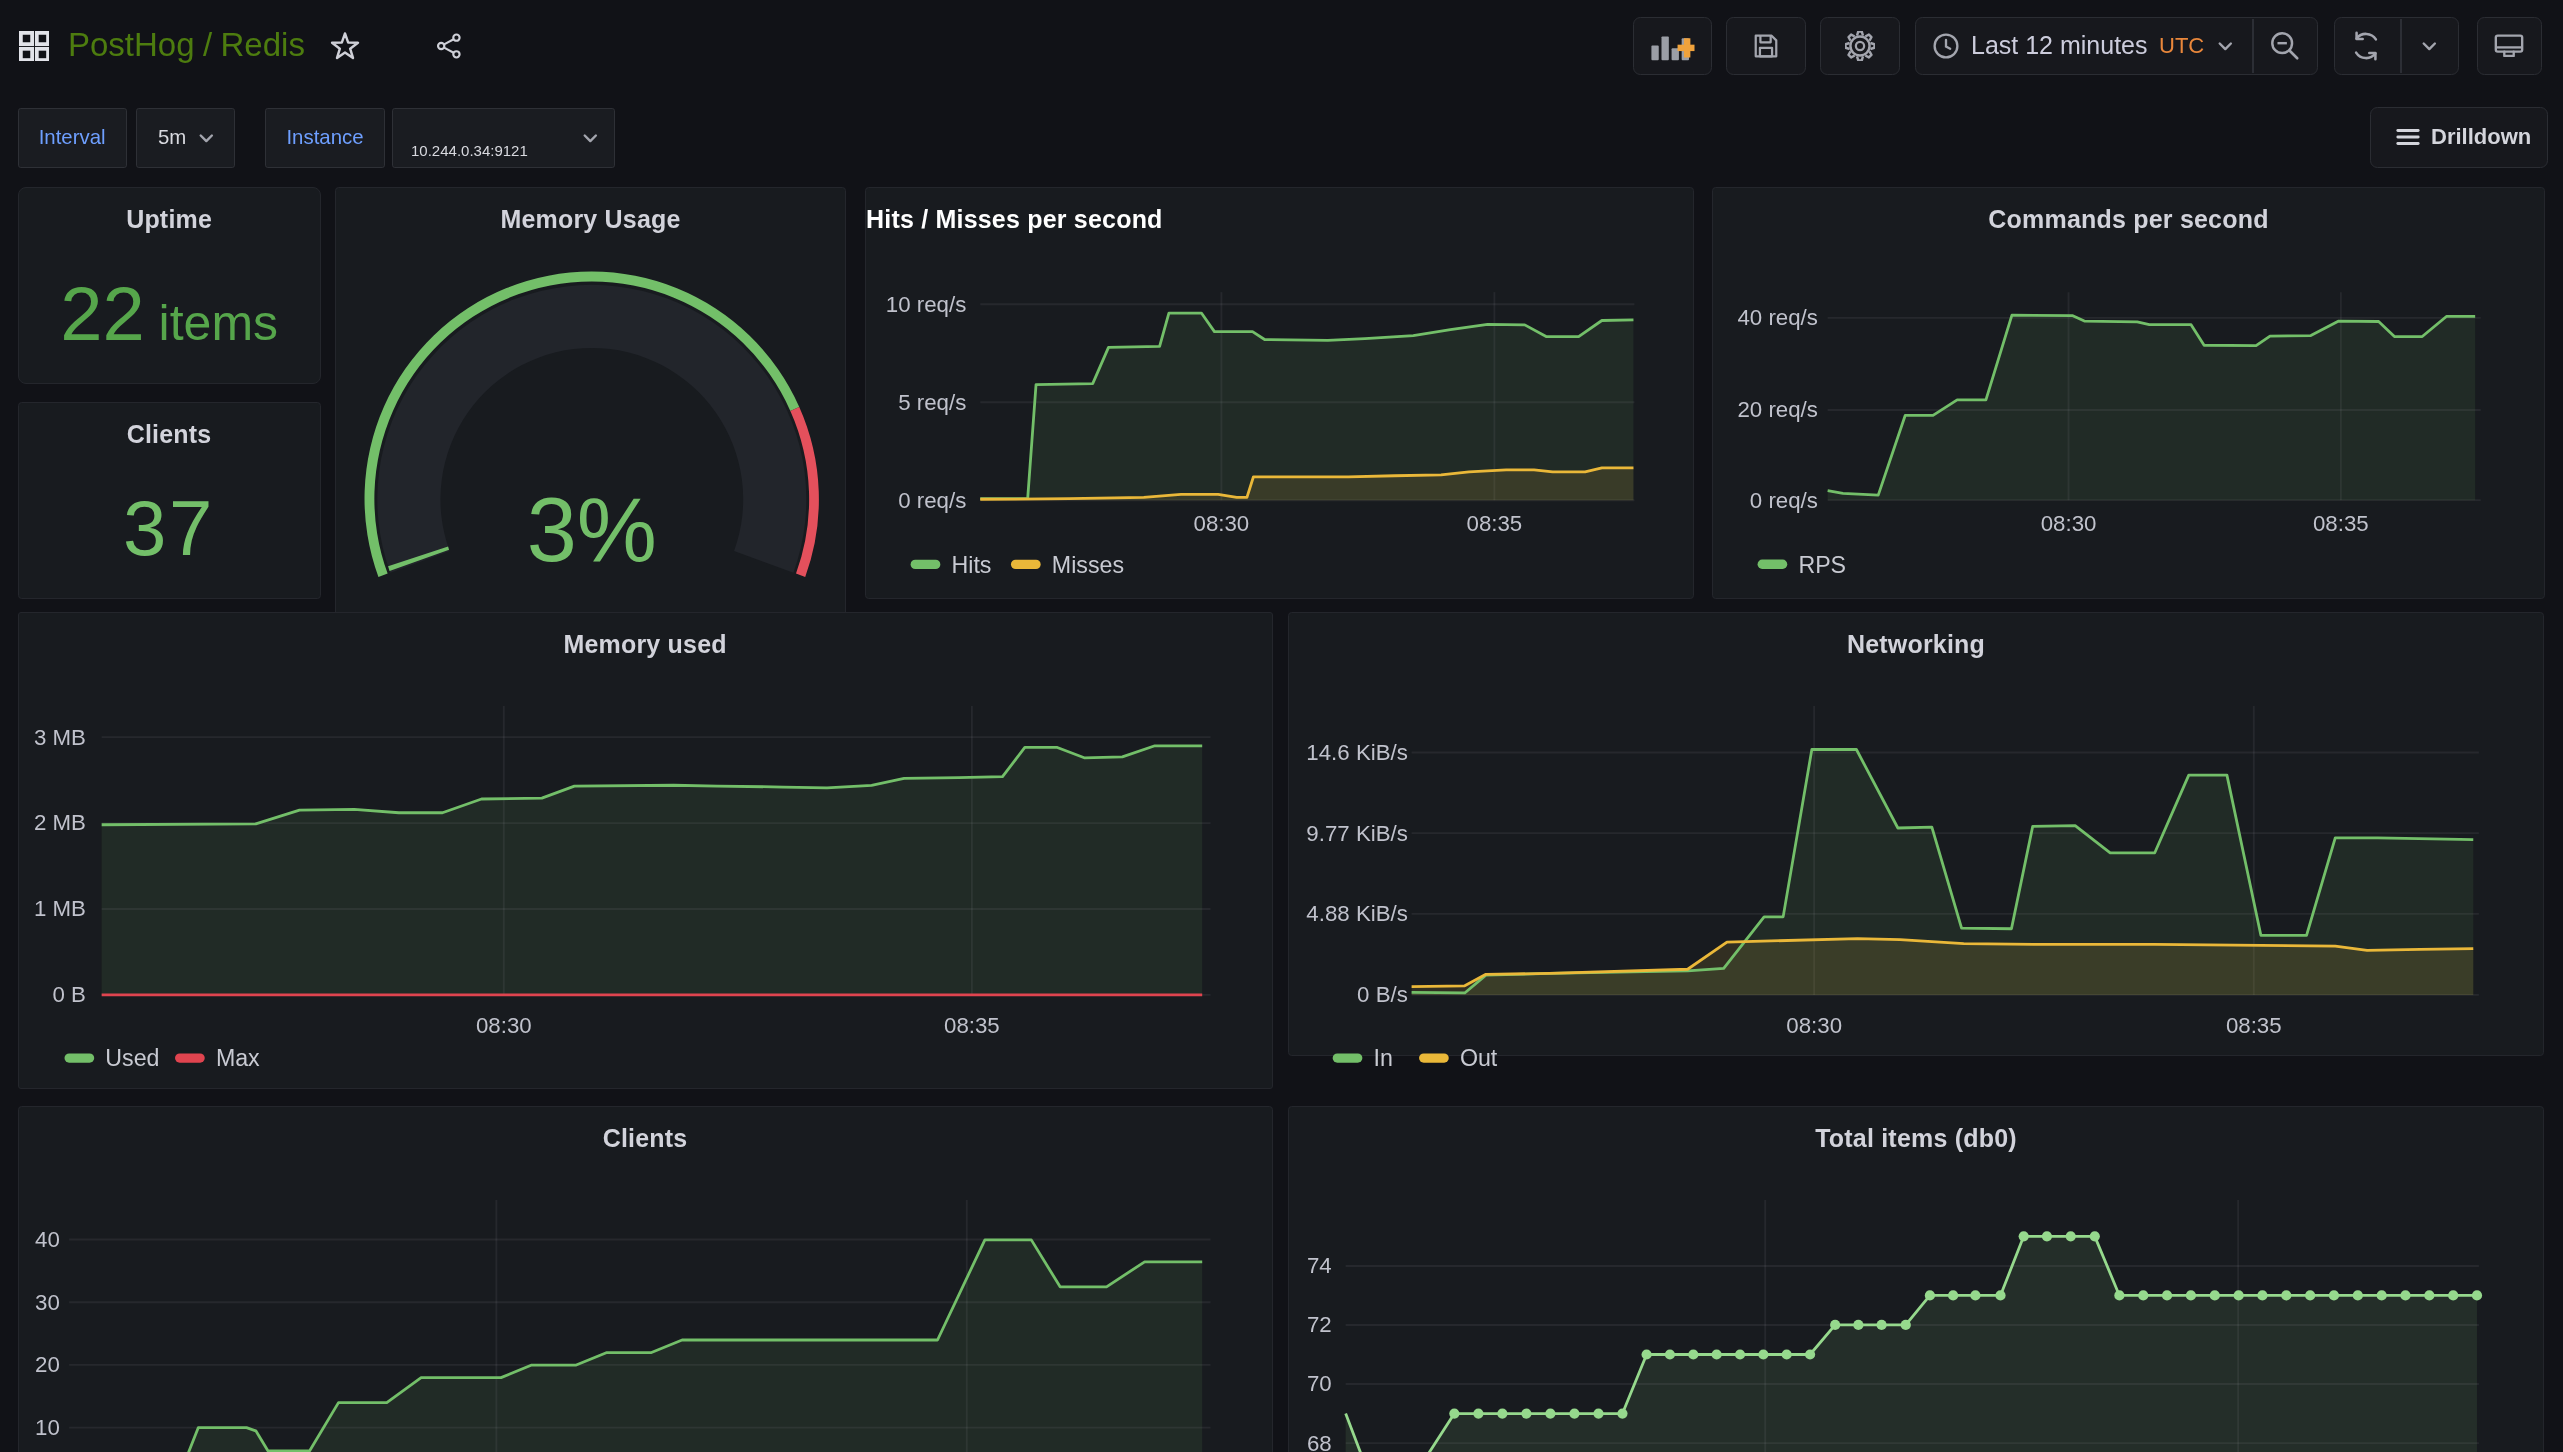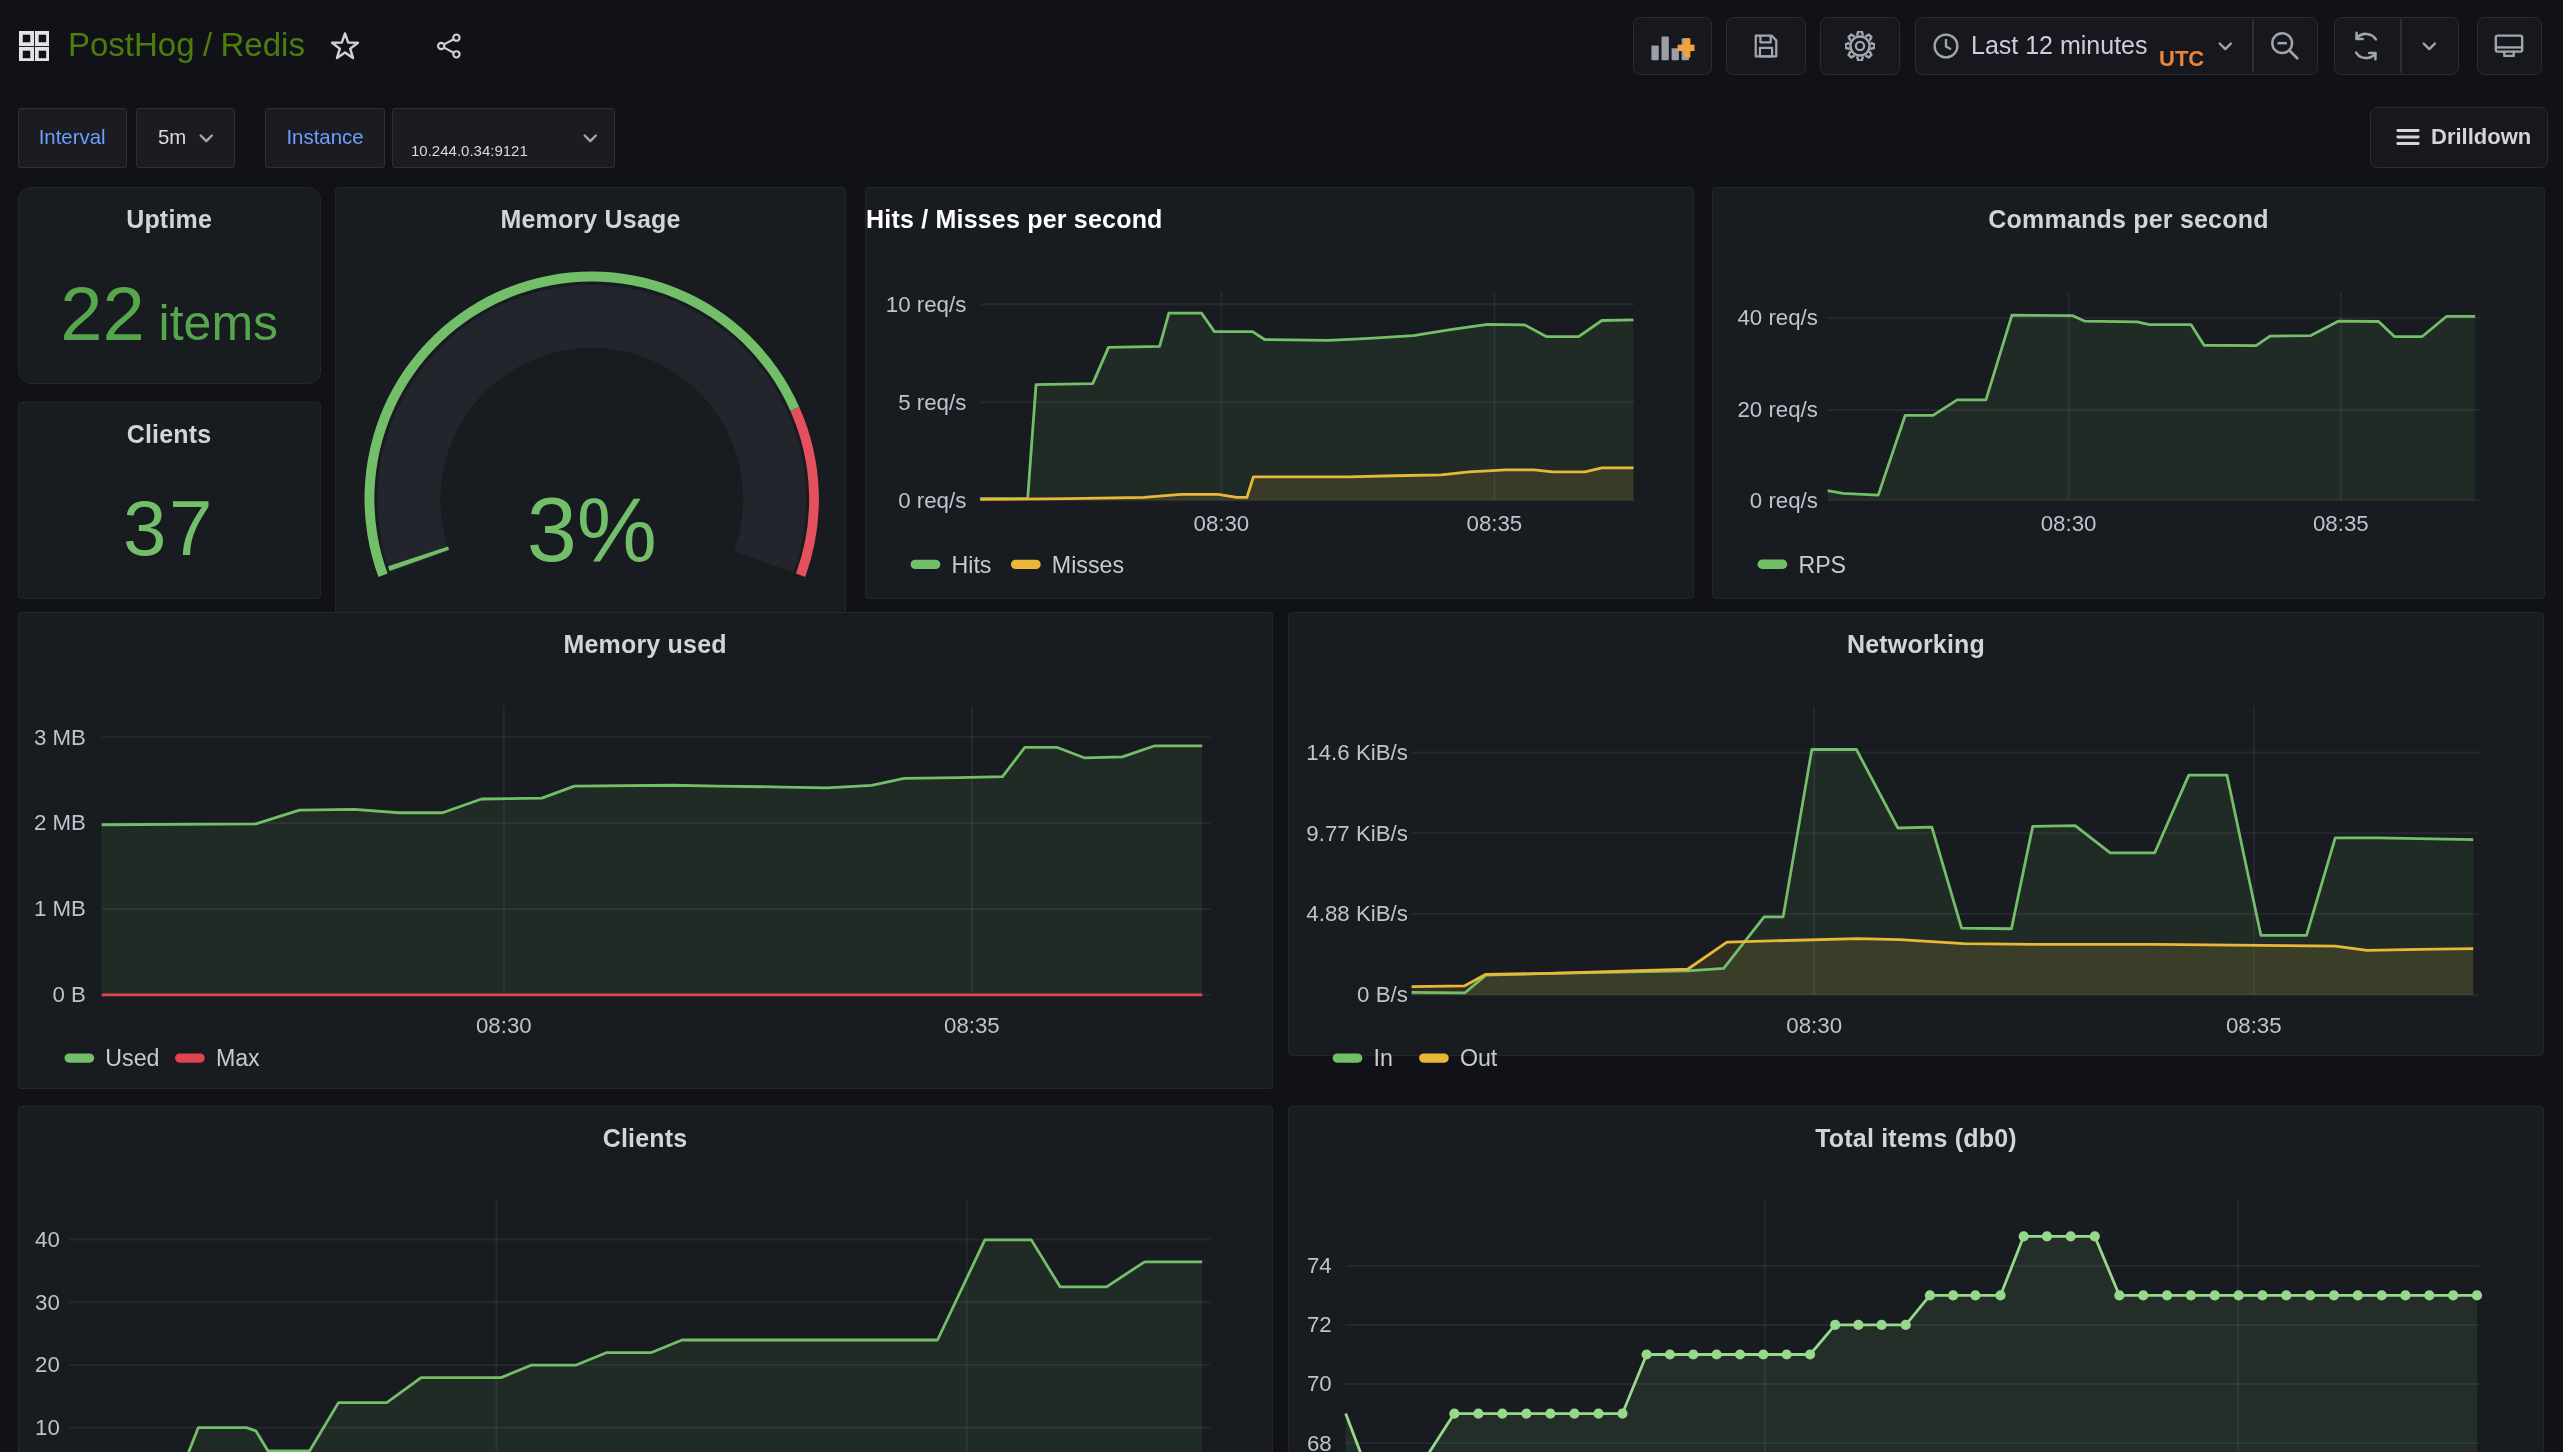--- a/index.html
+++ b/index.html
@@ -49,21 +49,21 @@
       <path d="M 27.1,19.2 L 31.4,17.9 L 31.4,14.1 L 27.1,12.8 M 26.1,10.4 L 28.2,6.5 L 25.5,3.8 L 21.6,5.9 M 19.2,4.9 L 17.9,0.6 L 14.1,0.6 L 12.8,4.9 M 10.4,5.9 L 6.5,3.8 L 3.8,6.5 L 5.9,10.4 M 4.9,12.8 L 0.6,14.1 L 0.6,17.9 L 4.9,19.2 M 5.9,21.6 L 3.8,25.5 L 6.5,28.2 L 10.4,26.1 M 12.8,27.1 L 14.1,31.4 L 17.9,31.4 L 19.2,27.1 M 21.6,26.1 L 25.5,28.2 L 28.2,25.5 L 26.1,21.6" fill="none" stroke="#a3a5ae" stroke-width="2.6" stroke-linejoin="round"></path>
       <circle cx="16" cy="16" r="4.4" fill="none" stroke="#a3a5ae" stroke-width="2.4"></circle>
     </svg>
     <div style="position:absolute;left:1915px;top:16.7px;width:403px;height:58px;background:#17181d;border:1.9px solid #2b2d33;border-radius:7.4px;box-sizing:border-box"></div>
     <div style="position:absolute;left:2252px;top:18.6px;width:1.9px;height:54px;background:#2c2e35"></div>
     <svg width="28" height="28" viewBox="0 0 30 30" style="position:absolute;left:1932px;top:32px">
       <circle cx="15" cy="15" r="12.2" fill="none" stroke="#a3a5ae" stroke-width="2.5"></circle>
       <path d="M15 8.5 V15.5 L19.5 18" fill="none" stroke="#a3a5ae" stroke-width="2.5" stroke-linecap="round"></path>
     </svg>
     <div style="position:absolute;left:1971px;top:31px;font-size:25px;font-weight:500;color:#ccccdc">Last 12 minutes</div>
-    <div style="position:absolute;left:2159px;top:46px;font-size:22px;font-weight:700;color:#e9873b">UTC</div>
+    <div style="position:absolute;left:2159px;top:33px;font-size:22px;font-weight:400;color:#e9873b">UTC</div>
     <svg width="18.6" height="18.6" viewBox="0 0 20 20" style="position:absolute;left:2216px;top:37px">
       <path d="M4 7 L10 13 L16 7" fill="none" stroke="#a3a5ae" stroke-width="2.6" stroke-linecap="round" stroke-linejoin="round"></path>
     </svg>
     <svg width="32" height="32" viewBox="0 0 34 34" style="position:absolute;left:2269px;top:30px">
       <circle cx="14" cy="14" r="10.5" fill="none" stroke="#a3a5ae" stroke-width="2.6"></circle>
       <line x1="9" y1="14" x2="19" y2="14" stroke="#a3a5ae" stroke-width="2.6"></line>
       <line x1="22" y1="22" x2="30" y2="30" stroke="#a3a5ae" stroke-width="2.8" stroke-linecap="round"></line>
     </svg>
     <div style="position:absolute;left:2334px;top:16.7px;width:125px;height:58px;background:#17181d;border:1.9px solid #2b2d33;border-radius:7.4px;box-sizing:border-box"></div>
     <div style="position:absolute;left:2400px;top:18.6px;width:1.9px;height:54px;background:#2c2e35"></div>
@@ -102,21 +102,21 @@
     </svg>
     <div style="position:absolute;left:2370px;top:107px;width:178px;height:61px;background:#17181d;border:1.9px solid #2b2d33;border-radius:7.4px;box-sizing:border-box"></div>
     <svg width="26" height="26" viewBox="0 0 28 28" style="position:absolute;left:2395px;top:124px">
       <g stroke="#d4d5dc" stroke-width="3" stroke-linecap="round">
         <line x1="3" y1="7" x2="25" y2="7"></line>
         <line x1="3" y1="14" x2="25" y2="14"></line>
         <line x1="3" y1="21" x2="25" y2="21"></line>
       </g>
     </svg>
     <div style="position:absolute;left:2431px;top:124px;font-size:22px;font-weight:700;color:#d4d5dc">Drilldown</div>
-    <div style="position:absolute;left:17.6px;top:187px;width:303px;height:197px;background:#181b1f;border:1.9px solid #24262c;border-radius:13px;box-sizing:border-box">
+    <div style="position:absolute;left:17.6px;top:187px;width:303px;height:197px;background:#181b1f;border:1.9px solid #24262c;border-radius:8px;box-sizing:border-box">
       <div style="position:absolute;left:0;right:0;top:16.7px;text-align:center;font-size:25px;font-weight:700;color:#d2d3db;letter-spacing:0.2px">Uptime</div>
       <div style="position:absolute;left:0;right:0;top:82px;text-align:center;color:#56a64b"><span style="font-size:76px;font-weight:500">22</span><span style="font-size:50px;font-weight:500"> items</span></div>
     </div>
     <div style="position:absolute;left:17.6px;top:402px;width:303px;height:197px;background:#181b1f;border:1.9px solid #24262c;border-radius:3.7px;box-sizing:border-box">
       <div style="position:absolute;left:0;right:0;top:16.7px;text-align:center;font-size:25px;font-weight:700;color:#d2d3db;letter-spacing:0.2px">Clients</div>
       <div style="position:absolute;left:0;right:0;top:80px;text-align:center;color:#73bf69"><span style="font-size:78px;font-weight:500;letter-spacing:2.8px">37</span></div>
     </div>
     <div style="position:absolute;left:335px;top:187px;width:511px;height:508px;background:#181b1f;border:1.9px solid #24262c;border-radius:3.7px;box-sizing:border-box">
       <div style="position:absolute;left:0;right:0;top:16.7px;text-align:center;font-size:25px;font-weight:700;color:#d2d3db;letter-spacing:0.2px">Memory Usage</div>
       <svg width="507" height="409" viewBox="0 0 546 440" style="position:absolute;left:0;top:0">

